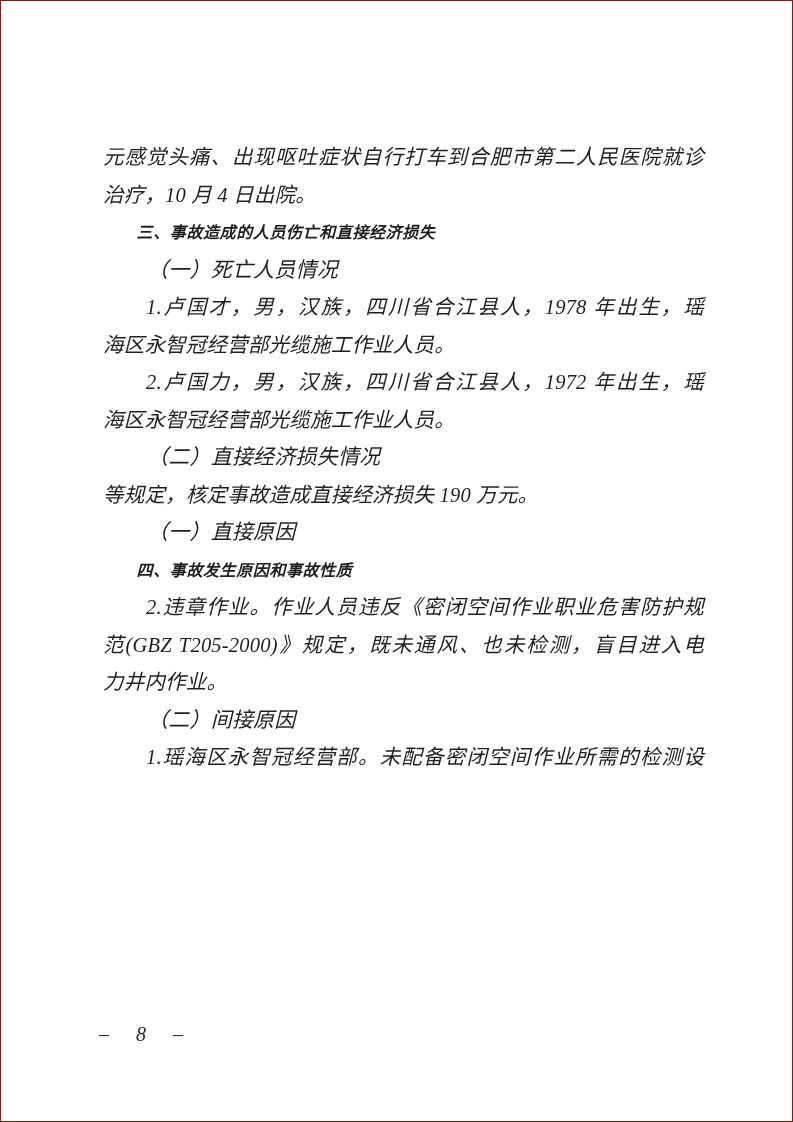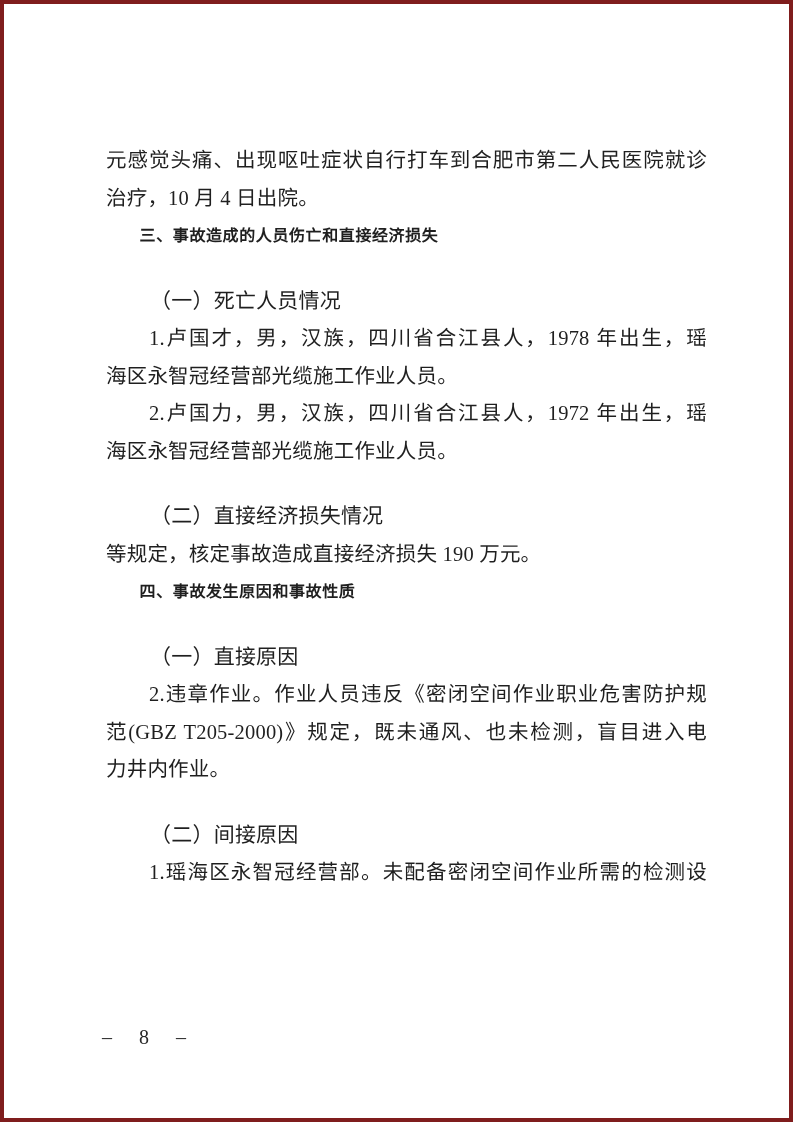--- a/index.html
+++ b/index.html
@@ -6,25 +6,26 @@
     margin: 0;
     padding: 0;
     background: #ffffff;
   }
   .page {
     position: relative;
     width: 793px;
     height: 1122px;
     margin: 0 auto;
     background: #ffffff;
-    border: 4px solid #7f1d1d;
+    border: 1px solid #7f1d1d;
     box-sizing: border-box;
     font-family: "Liberation Serif", serif;
     color: #1f1f1f;
     overflow: hidden;
+    font-style: italic;
   }
   .content {
     position: absolute;
     left: 102px;
     top: 138px;
     width: 601px;
   }
   .block { margin: 0; padding: 0; }
   .line {
     font-size: 20.5px;
@@ -41,21 +42,20 @@
     text-indent: 2.1em;
   }
   .heading .line {
     font-family: "Liberation Sans", sans-serif;
     font-weight: bold;
     font-size: 16px;
     letter-spacing: 0.6px;
   }
   .subheading .line {
     font-size: 21px;
-    margin-top: 28px;
   }
   .footer {
     position: absolute;
     left: 98px;
     top: 1022px;
     width: 200px;
   }
   .page-number {
     font-size: 20px;
     letter-spacing: 11px;
@@ -85,25 +85,25 @@
       <div class="block paragraph">
         <div class="line just indent">2.卢国力，男，汉族，四川省合江县人，1972 年出生，瑶</div>
         <div class="line">海区永智冠经营部光缆施工作业人员。</div>
       </div>
       <div class="block subheading">
         <div class="line indent">（二）直接经济损失情况</div>
       </div>
       <div class="block paragraph">
         <div class="line">等规定，核定事故造成直接经济损失 190 万元。</div>
       </div>
+      <div class="block subheading">
+        <div class="line indent">（一）直接原因</div>
+      </div>
       <div class="block heading">
         <div class="line indent">四、事故发生原因和事故性质</div>
-      </div>
-      <div class="block subheading">
-        <div class="line indent">（一）直接原因</div>
       </div>
       <div class="block paragraph">
         <div class="line just indent">2.违章作业。作业人员违反《密闭空间作业职业危害防护规</div>
         <div class="line just">范(GBZ T205-2000)》规定，既未通风、也未检测，盲目进入电</div>
         <div class="line">力井内作业。</div>
       </div>
       <div class="block subheading">
         <div class="line indent">（二）间接原因</div>
       </div>
       <div class="block paragraph">

